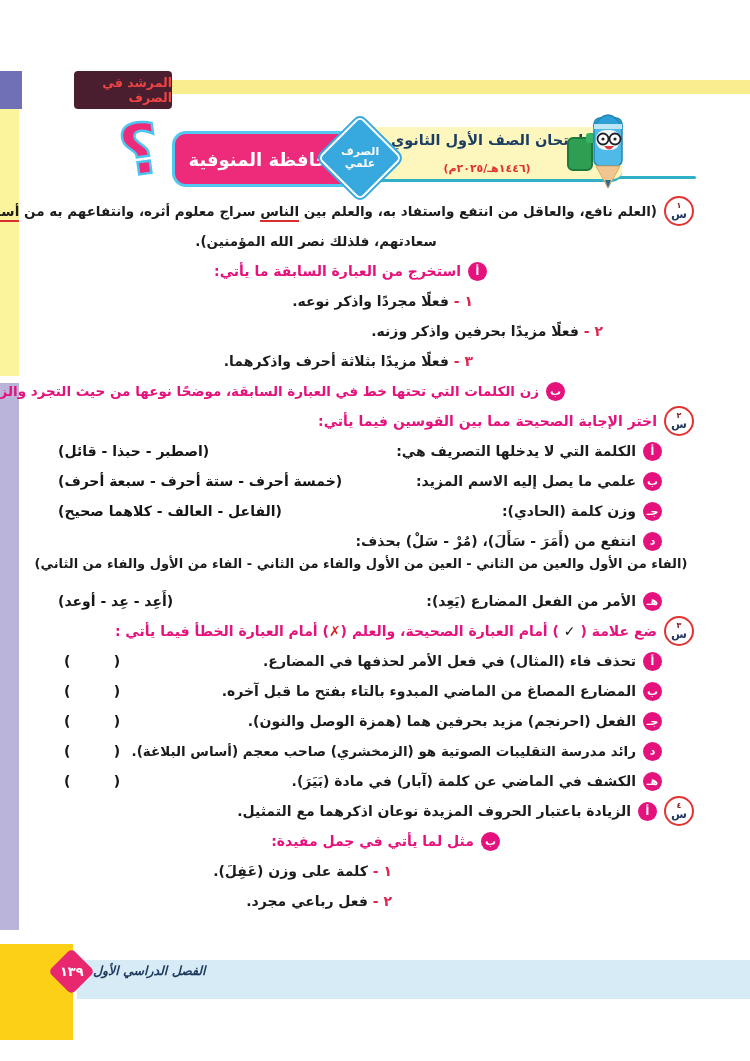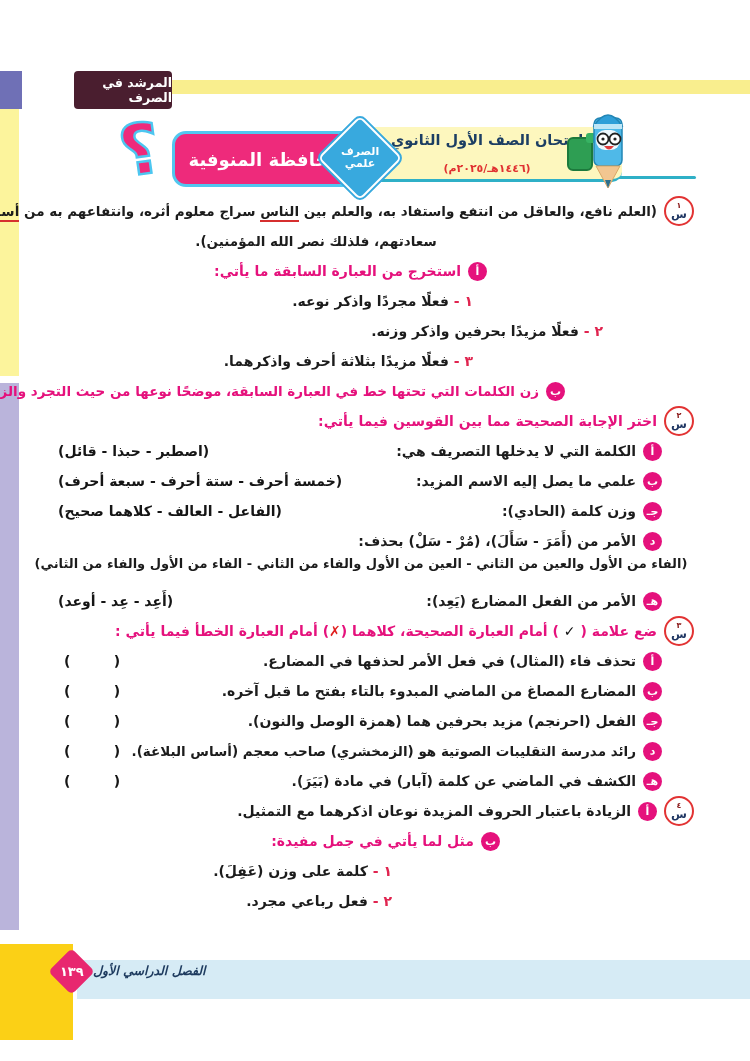--- a/index.html
+++ b/index.html
@@ -3,21 +3,21 @@
 <meta charset="utf-8">
 <style>
   html,body{margin:0;padding:0;background:#fff;}
   .page{position:relative;width:750px;height:1061px;background:#fff;overflow:hidden;
         font-family:"DejaVu Sans",sans-serif;}
   
   .corner-purple{position:absolute;left:0;top:71px;width:22px;height:38px;background:#6f70b6;}
   .top-band{position:absolute;left:168px;right:0;top:80px;height:14px;background:#f9ee8e;}
   .tab{position:absolute;left:74px;top:71px;width:98px;height:38px;background:#4a1e2f;border-radius:4px;
        display:flex;align-items:center;justify-content:center;}
-  .tab span{color:#ffffff;font-size:12.5px;font-weight:700;direction:rtl;}
+  .tab span{color:#ef4444;font-size:12.5px;font-weight:700;direction:rtl;}
   .side-yellow{position:absolute;left:0;top:109px;width:19px;height:267px;background:#fcf49c;}
   .side-purple{position:absolute;left:0;top:383px;width:19px;height:547px;background:#bab4db;}
   .bottom-yellow{position:absolute;left:0;top:944px;width:73px;height:96px;background:#fbd016;}
   
   .banner-yellow{position:absolute;left:352px;top:127px;width:270px;height:52px;background:#fdf7be;
        border-radius:10px;border-bottom:3px solid #2fb0c7;display:flex;flex-direction:column;
        align-items:center;justify-content:center;z-index:2;}
   .exam-title{color:#1c3e63;font-size:14.5px;font-weight:700;direction:rtl;}
   .exam-date{color:#e03131;font-size:11px;font-weight:700;margin-top:14px;direction:rtl;}
   .banner-line{position:absolute;left:618px;top:176px;width:78px;height:3px;background:#2fb0c7;border-radius:2px;z-index:1;}
@@ -151,36 +151,36 @@
         <div class="txt"><span>علمي ما يصل إليه الاسم المزيد:</span></div>
         <div class="opt">(خمسة أحرف - ستة أحرف - سبعة أحرف)</div>
       </div>
       <div class="row" style="margin-right: 32px;">
         <div class="lbadge">جـ</div>
         <div class="txt"><span>وزن كلمة (الحادي):</span></div>
         <div class="opt">(الفاعل - العالف - كلاهما صحيح)</div>
       </div>
       <div class="row" style="margin-right: 32px;">
         <div class="lbadge">د</div>
-        <div class="txt"><span>الأمر من (أَمَرَ - سَأَلَ)، (مُرْ - سَلْ) بحذف:</span></div>
+        <div class="txt"><span>انتفع من (أَمَرَ - سَأَلَ)، (مُرْ - سَلْ) بحذف:</span></div>
       </div>
       <div class="row optline">
         <div class="txt" style="font-size: 13px;"><span>(الفاء من الأول والعين من الثاني - العين من الأول والفاء من الثاني - الفاء من الأول والفاء من الثاني)</span></div>
       </div>
       <div class="row" style="margin-right: 32px;">
         <div class="lbadge">هـ</div>
         <div class="txt"><span>الأمر من الفعل المضارع (يَعِد):</span></div>
         <div class="opt">(أَعِد - عِد - أوعد)</div>
       </div>
       <div class="row">
         <div class="qbadge">
           <span class="qn">٣</span>
           <span class="qs">س</span>
         </div>
-        <div class="txt pink"><span>ضع علامة ( </span><span class="check">✓</span><span> ) أمام العبارة الصحيحة، كلاهما (</span><span class="cross">✗</span><span>) أمام العبارة الخطأ فيما يأتي :</span></div>
+        <div class="txt pink"><span>ضع علامة ( </span><span class="check">✓</span><span> ) أمام العبارة الصحيحة، والعلم (</span><span class="cross">✗</span><span>) أمام العبارة الخطأ فيما يأتي :</span></div>
       </div>
       <div class="row" style="margin-right: 32px;">
         <div class="lbadge">أ</div>
         <div class="txt"><span>تحذف فاء (المثال) في فعل الأمر لحذفها في المضارع.</span></div>
         <div class="slot">(      )</div>
       </div>
       <div class="row" style="margin-right: 32px;">
         <div class="lbadge">ب</div>
         <div class="txt"><span>المضارع المصاغ من الماضي المبدوء بالتاء بفتح ما قبل آخره.</span></div>
         <div class="slot">(      )</div>

